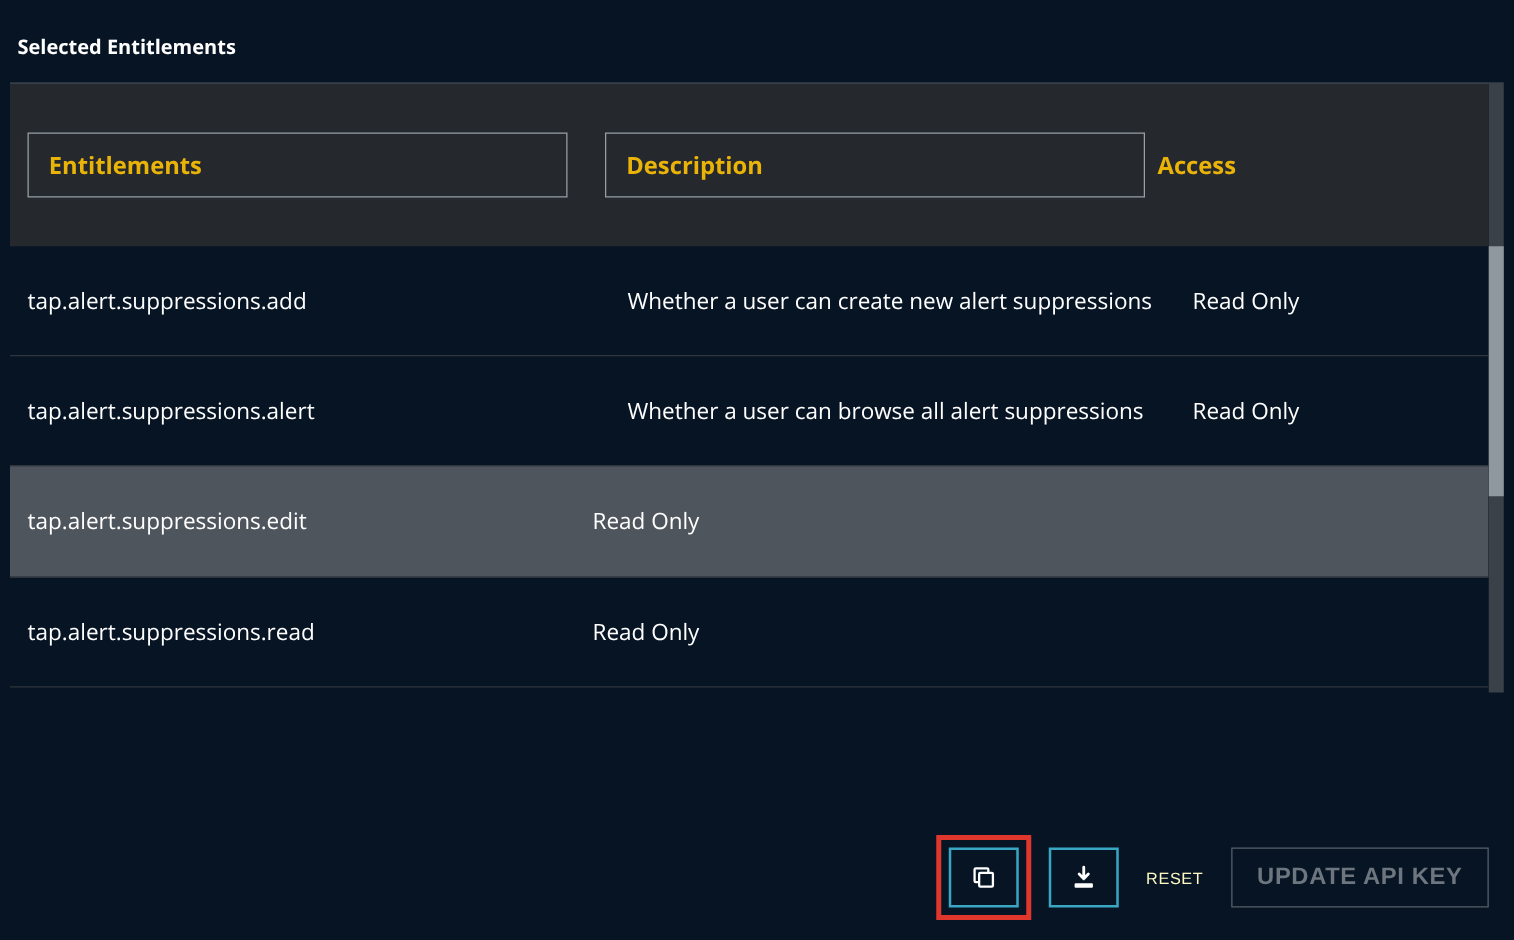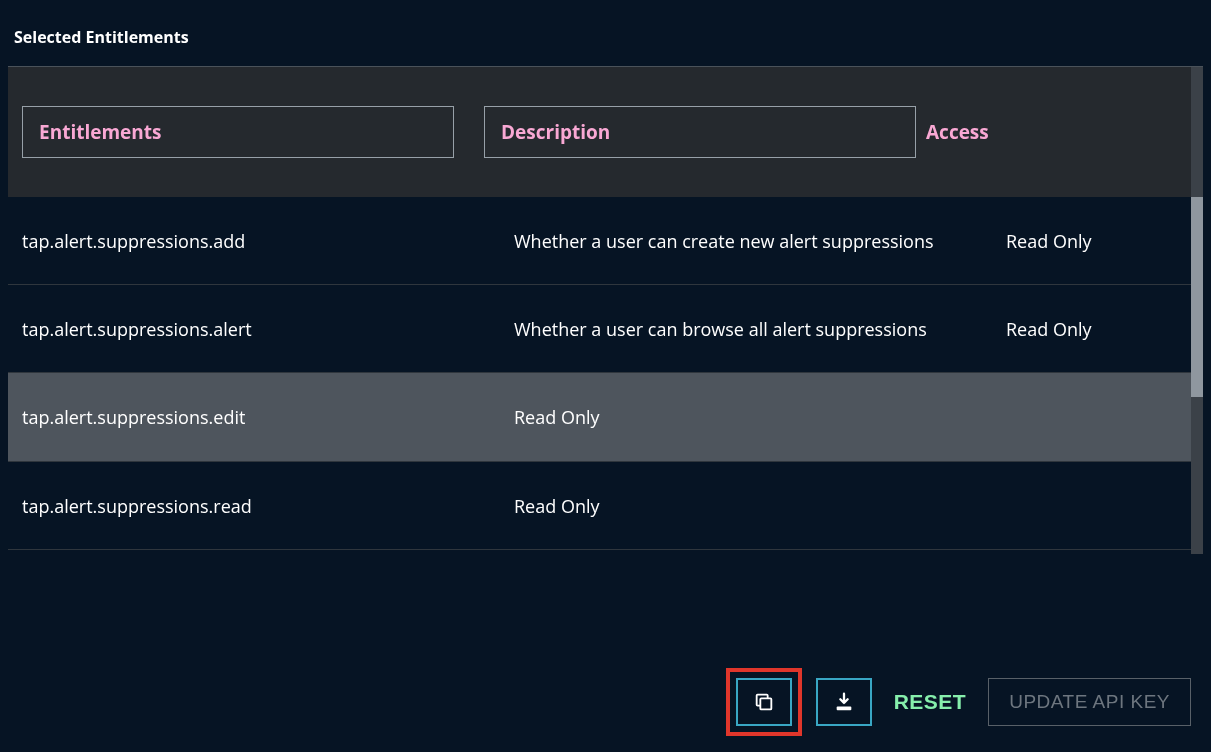--- a/index.html
+++ b/index.html
@@ -34,21 +34,21 @@
     .table-header {
       display: flex;
       background: #25292e;
       height: 130px;
       align-items: center;
       padding: 0 14px;
     }
     .th-cell {
       font-size: 19px;
       font-weight: 700;
-      color: #f9a8d4;
+      color: #eab308;
       display: flex;
       align-items: center;
     }
     .th-ent {
       width: 452px;
     }
     .th-desc {
       width: 452px;
       justify-content: center;
     }
@@ -68,34 +68,34 @@
       overflow: hidden;
       position: relative;
     }
     .tr-row {
       display: flex;
       border-bottom: 1px solid #2f363d;
       min-height: 88px;
       align-items: center;
       padding: 18px 14px;
       font-size: 18px;
-      gap: 40px;
     }
     .tr-row.highlighted {
       background: #4e555d;
       min-height: 60px;
       padding: 32px 14px;
     }
     .td-ent {
       width: 452px;
       padding-right: 20px;
     }
     .td-desc {
       width: 452px;
       padding-right: 20px;
+      margin-left: 28px;
     }
     .td-access {
       flex: 1;
     }
     .scrollbar-track {
       width: 12px;
       background: #3b4148;
       position: relative;
     }
     .scrollbar-thumb {
@@ -127,33 +127,33 @@
     .highlight-box {
       border: 4px solid #e0362b;
       padding: 6px;
       display: flex;
       align-items: center;
       justify-content: center;
     }
     .text-btn {
       background: transparent;
       border: none;
-      font-size: 21px;
-      font-weight: 700;
-      color: #86efac;
+      font-size: 13px;
+      font-weight: 400;
+      color: #fef9c3;
       letter-spacing: 0.5px;
       padding: 12px 8px;
       cursor: pointer;
     }
     .update-btn {
       background: transparent;
       border: 1px solid #586068;
       color: #6d767f;
       font-size: 19px;
-      font-weight: 400;
+      font-weight: 700;
       letter-spacing: 0.5px;
       padding: 12px 20px;
       cursor: pointer;
     }
     svg {
       display: block;
     }
   </style>
 </head>
 <body>

